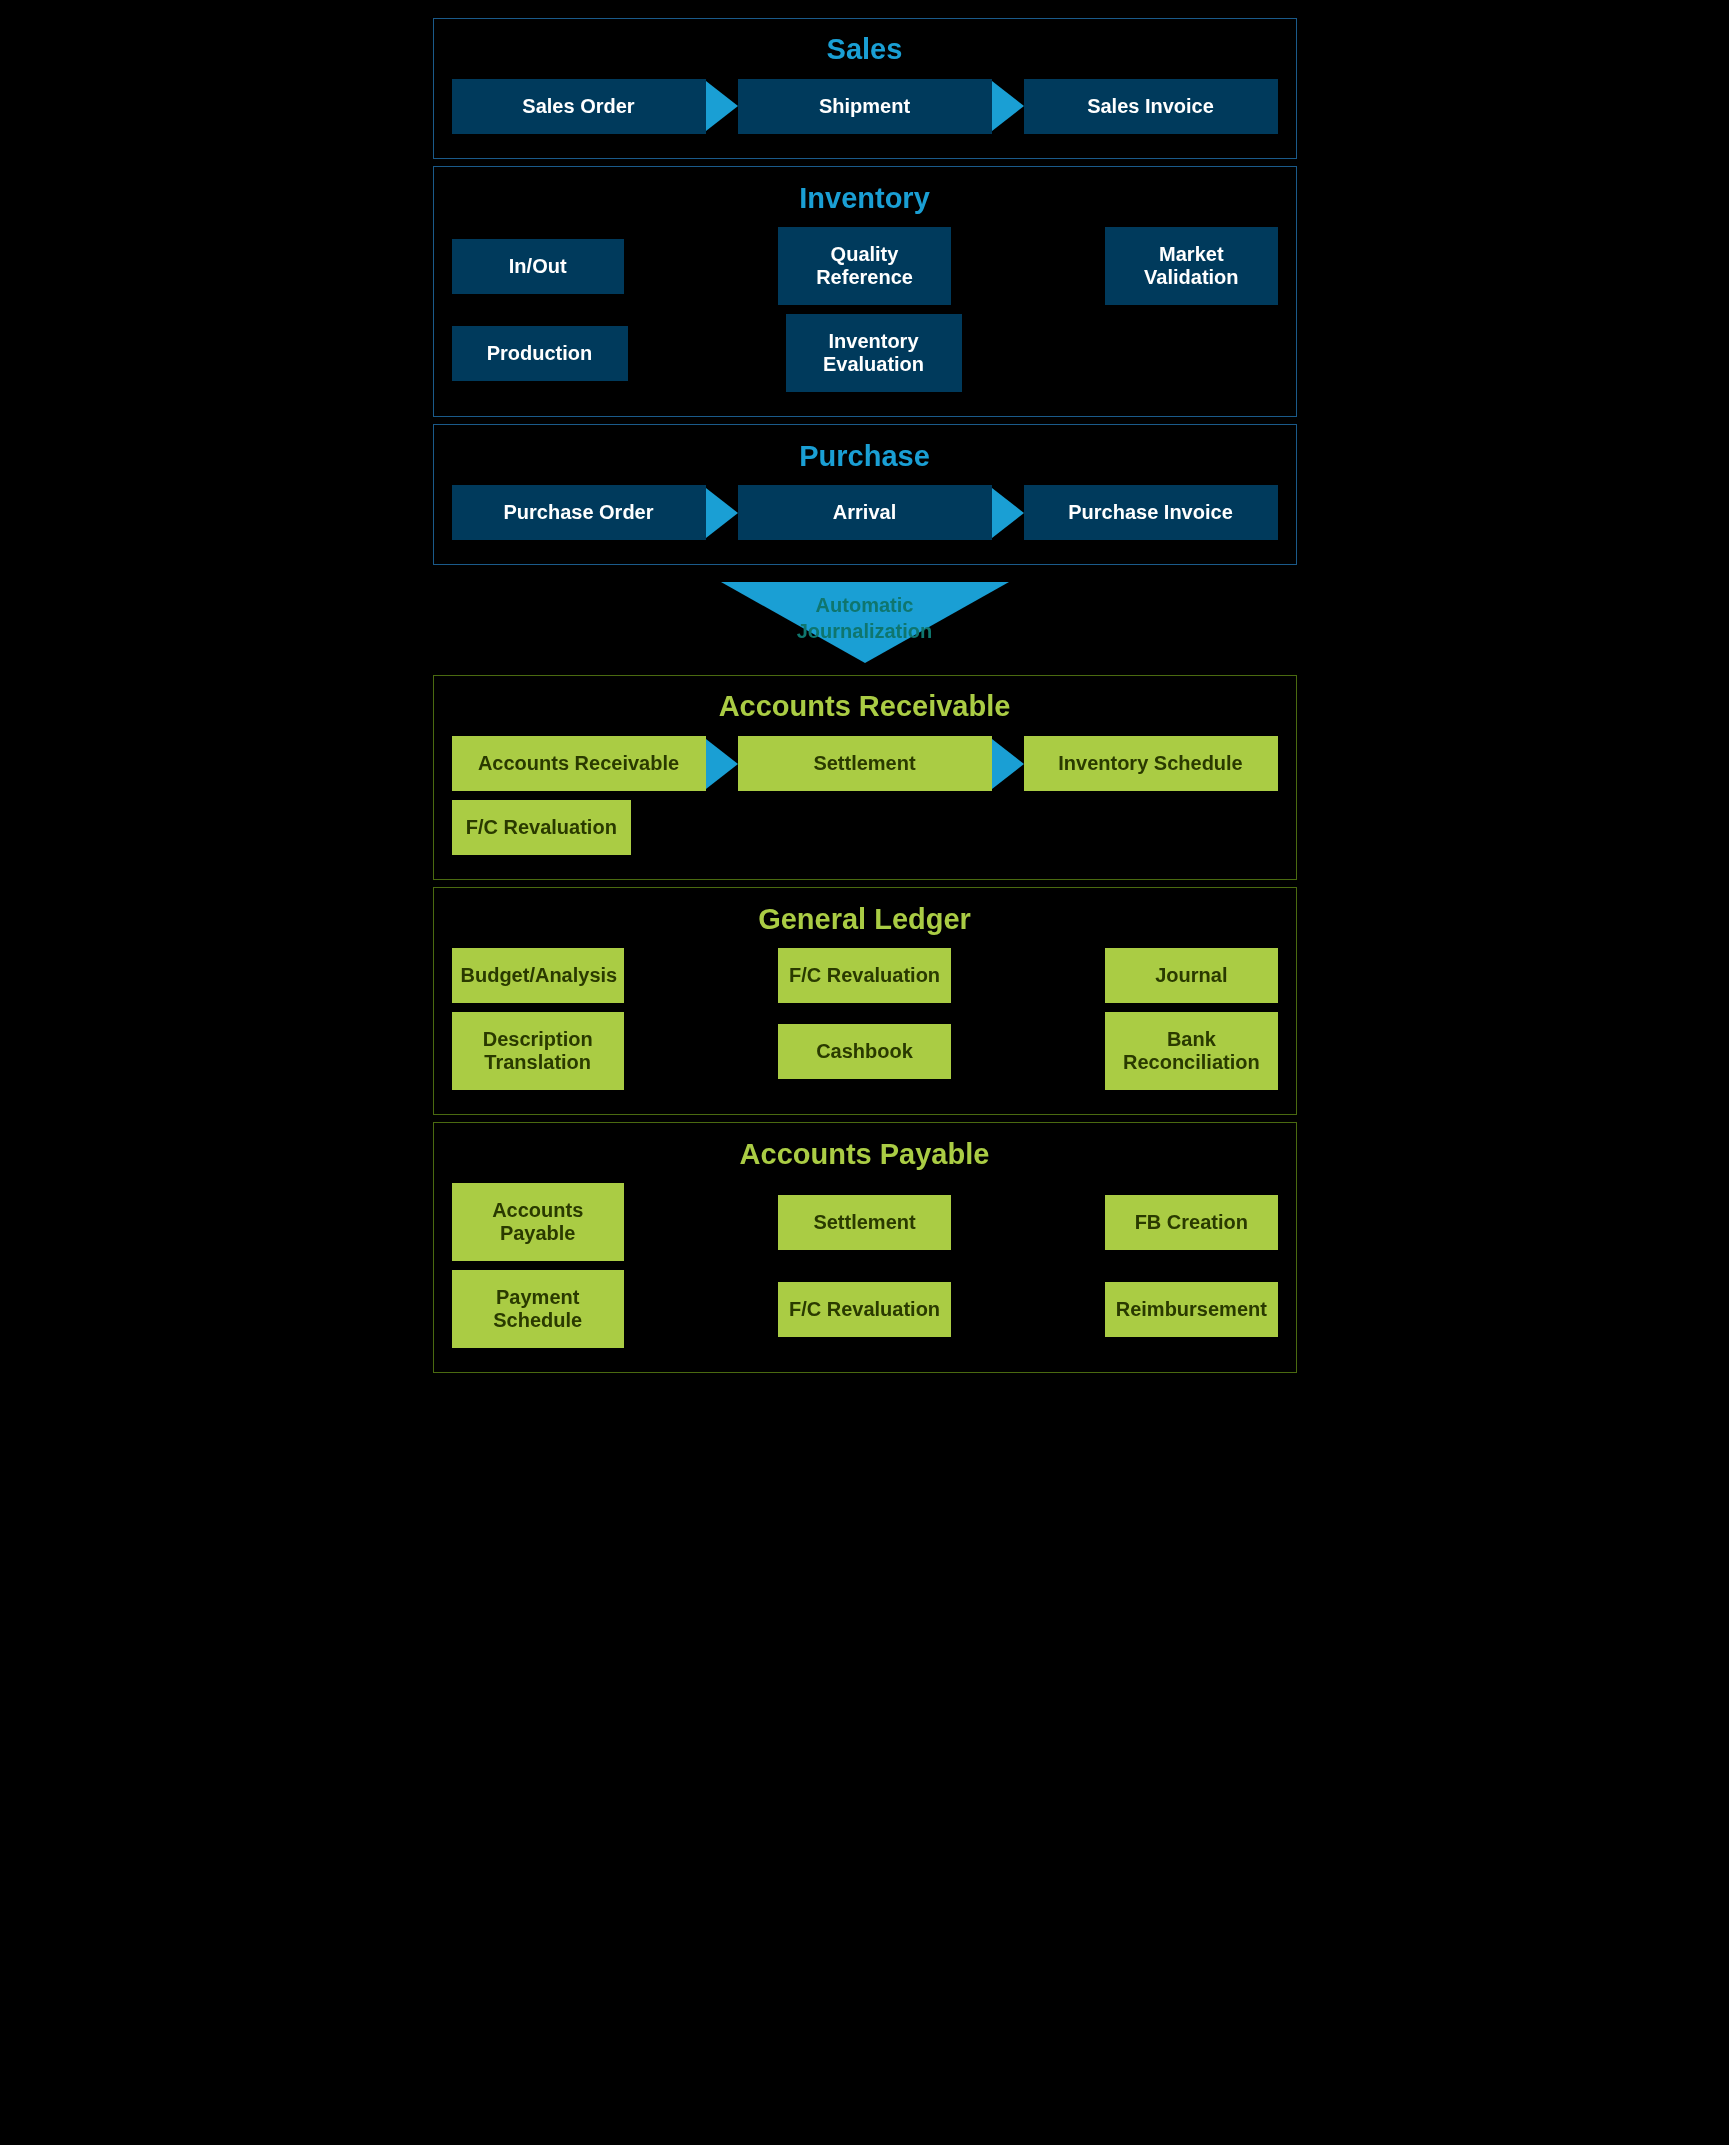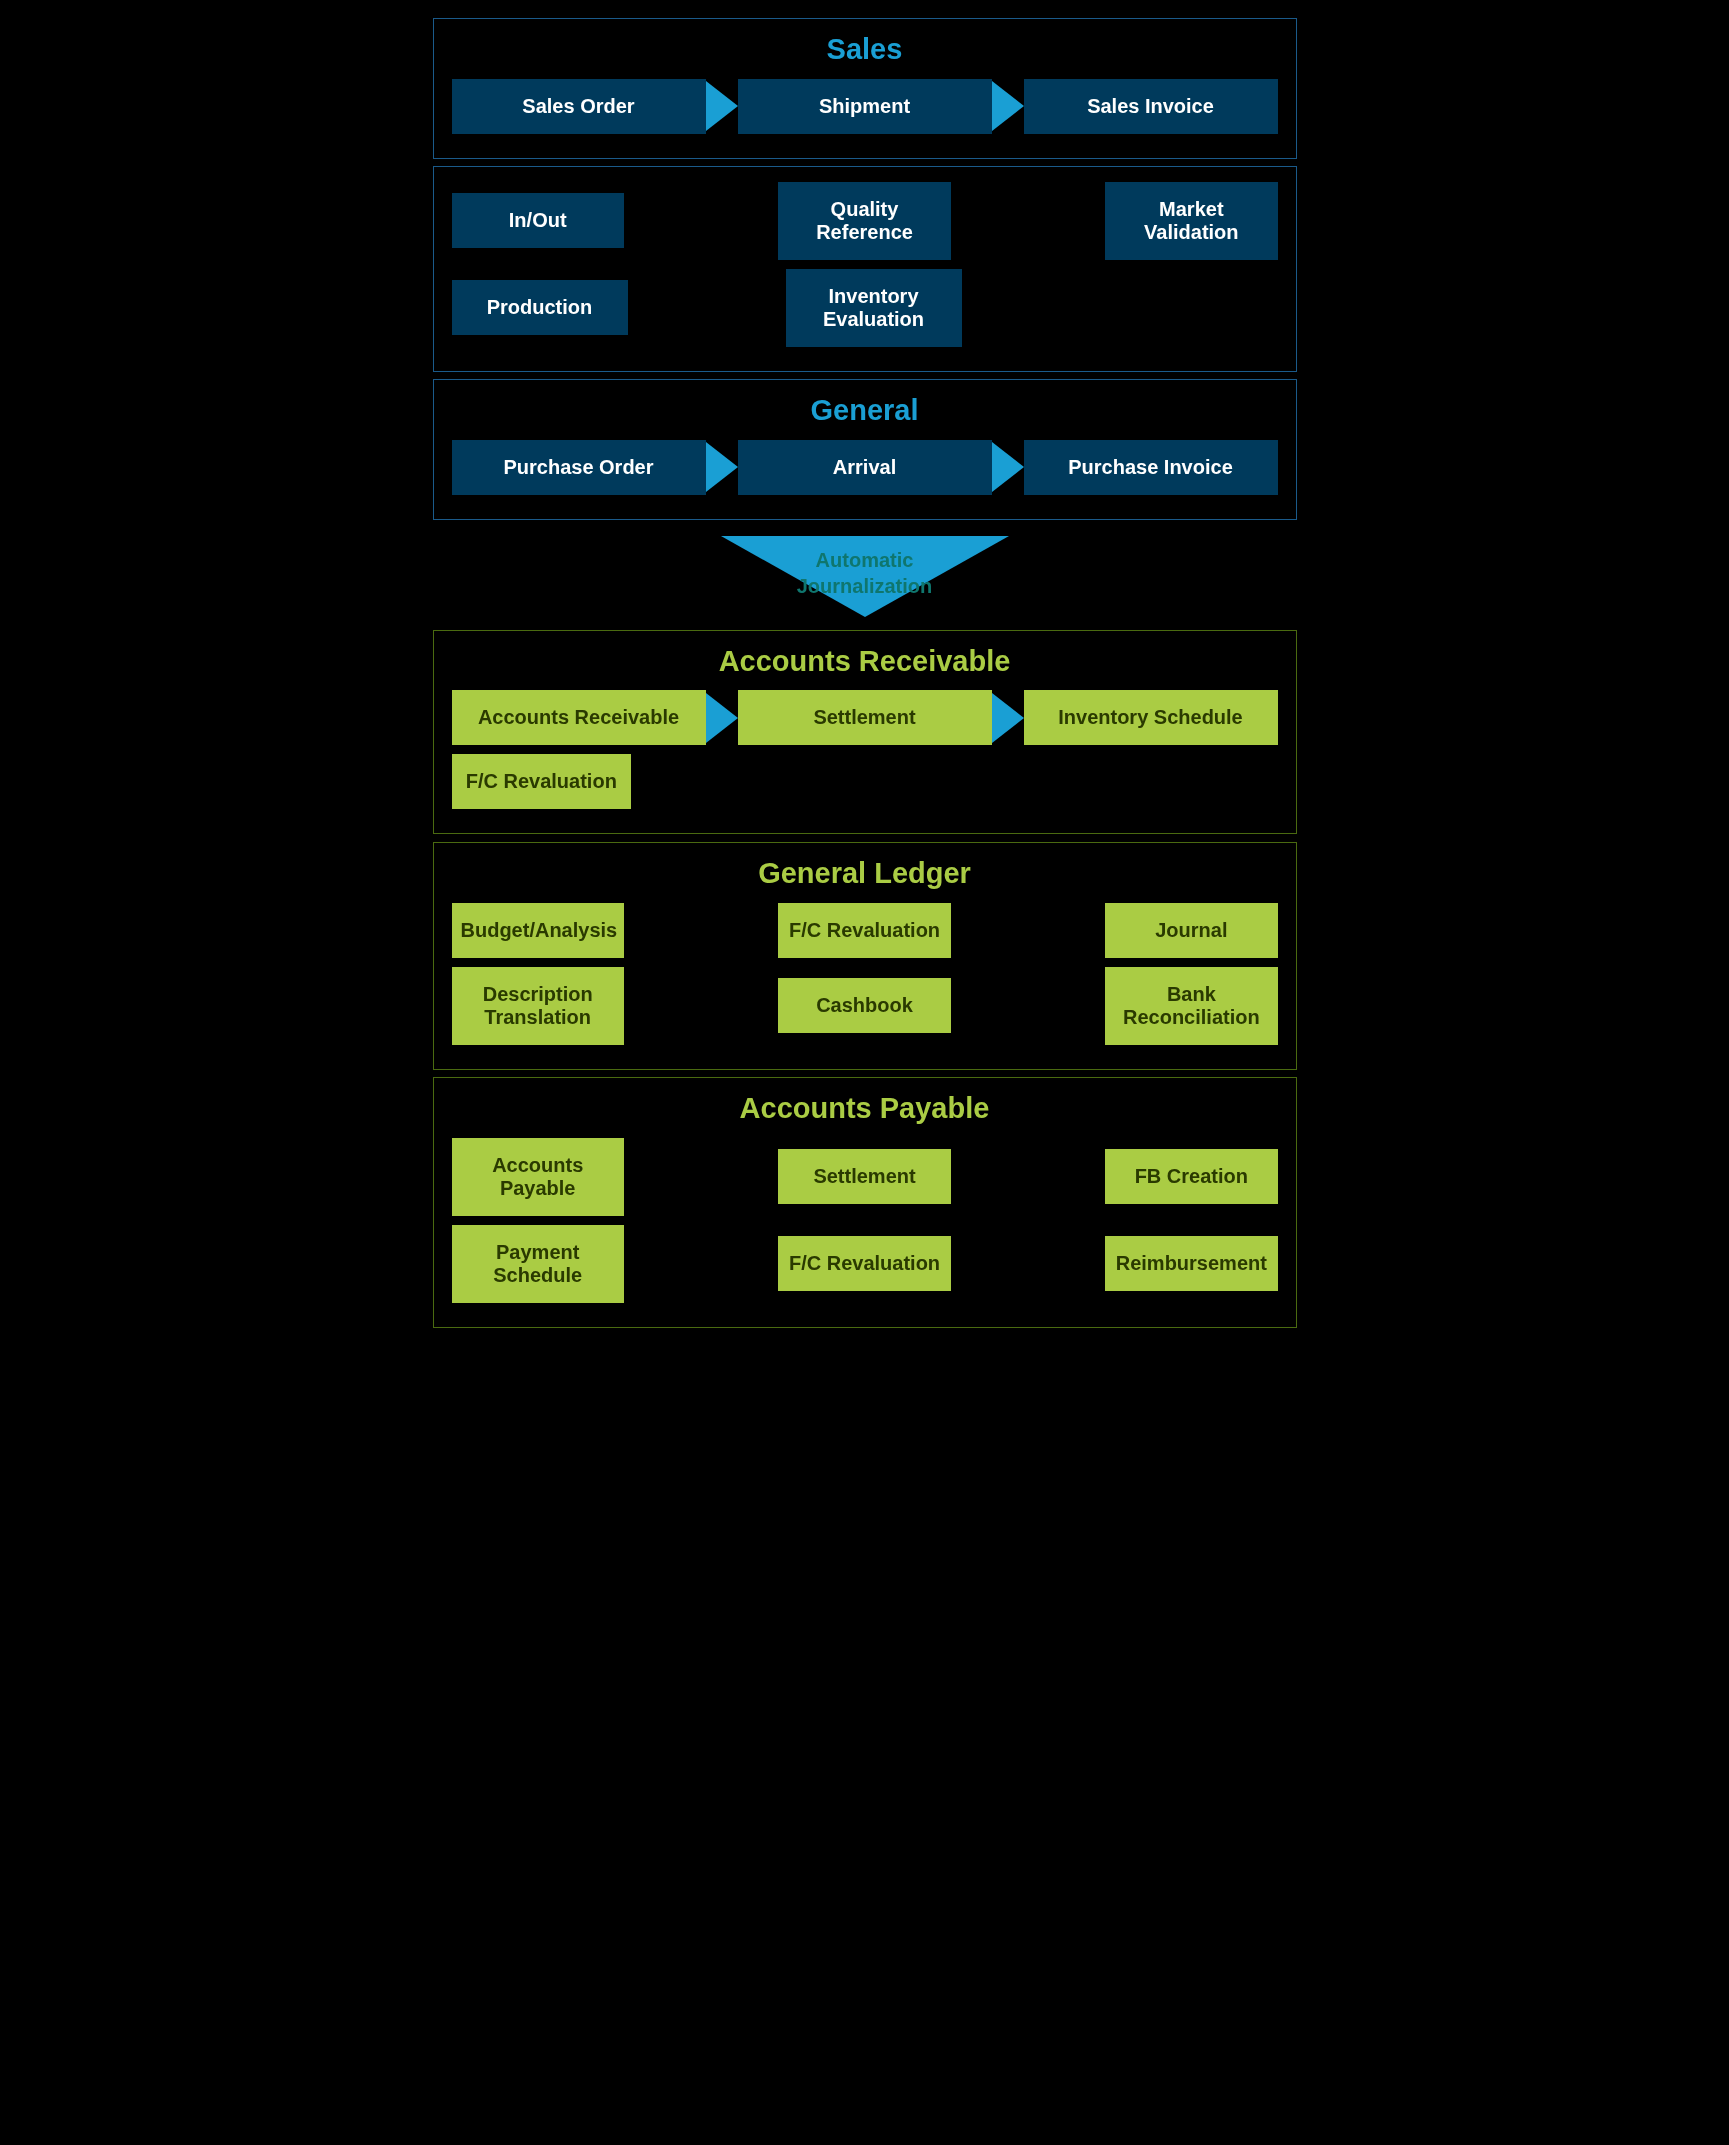--- a/index.html
+++ b/index.html
@@ -156,38 +156,39 @@
     <div class="btn-row">
       <button class="btn-dark">Sales Order</button>
       <div class="arrow-dark"></div>
       <button class="btn-dark">Shipment</button>
       <div class="arrow-dark"></div>
       <button class="btn-dark">Sales Invoice</button>
     </div>
   </div>
 
   <div class="section">
+    <div class="section-title section-title-blue">Inventory</div>
     <div class="btn-row">
       <button class="btn-dark">In/Out</button>
       <div class="btn-spacer"></div>
       <button class="btn-dark">Quality Reference</button>
       <div class="btn-spacer"></div>
       <button class="btn-dark">Market Validation</button>
     </div>
     <div class="btn-row">
       <button class="btn-dark">Production</button>
       <div class="btn-spacer"></div>
       <button class="btn-dark">Inventory Evaluation</button>
       <div class="btn-spacer"></div>
       <div class="btn-spacer"></div>
     </div>
   </div>
 
   <div class="section">
-    <div class="section-title section-title-blue">General</div>
+    <div class="section-title section-title-blue">Purchase</div>
     <div class="btn-row">
       <button class="btn-dark">Purchase Order</button>
       <div class="arrow-dark"></div>
       <button class="btn-dark">Arrival</button>
       <div class="arrow-dark"></div>
       <button class="btn-dark">Purchase Invoice</button>
     </div>
   </div>
 
   <div class="funnel-area">

